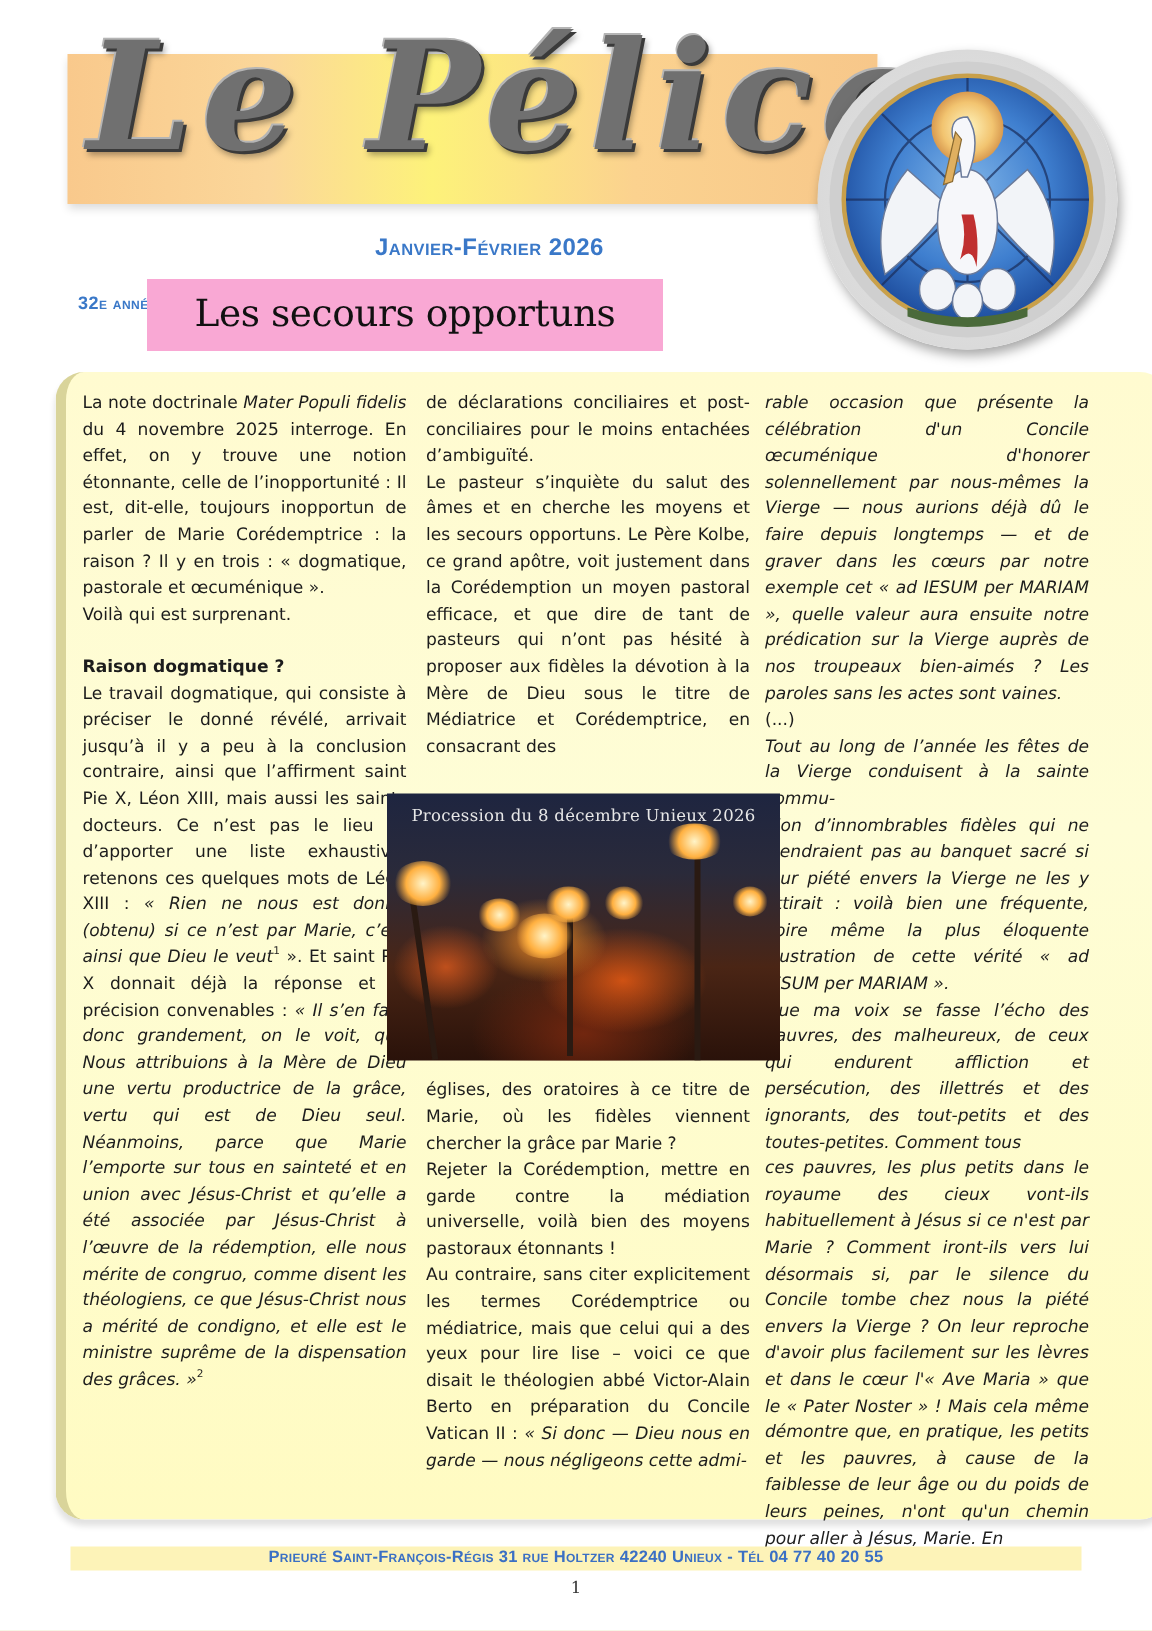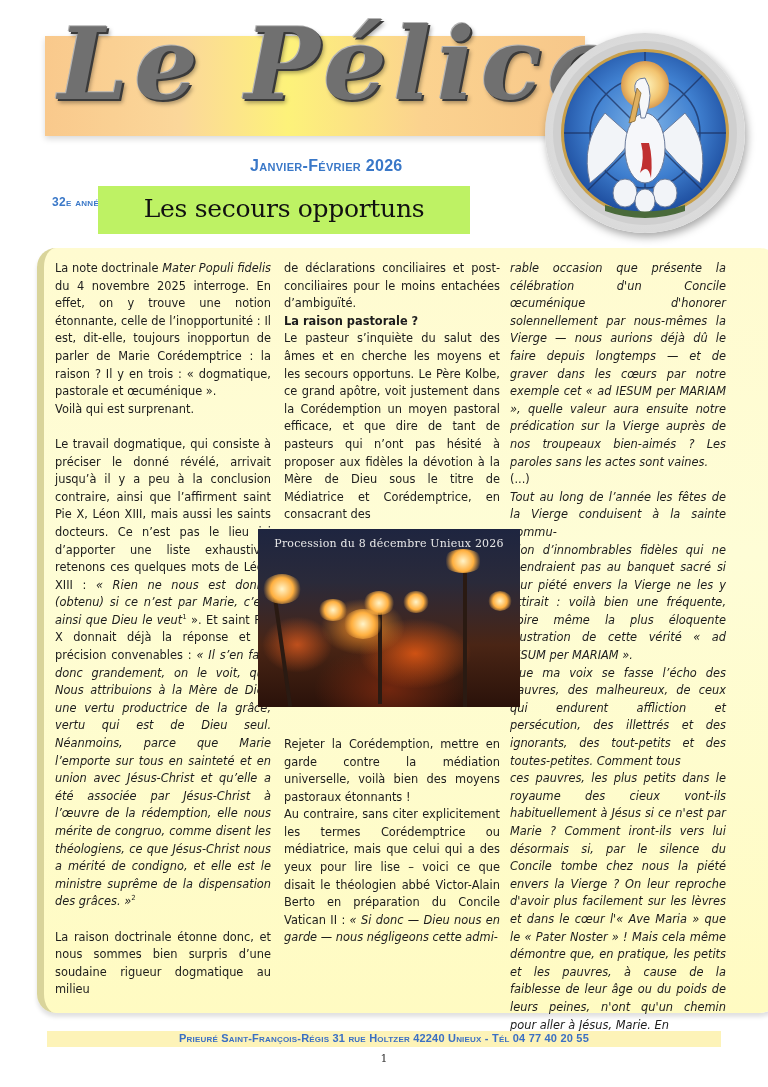--- a/index.html
+++ b/index.html
@@ -31,22 +31,22 @@
   
   .medallion {
     position: absolute; left: 545px; top: 33px; width: 200px; height: 200px; border-radius: 50%;
     background: radial-gradient(circle, #e8e8e8 0%, #d4d4d4 100%);
     box-shadow: 2px 4px 8px rgba(0,0,0,0.35);
   }
   .medallion svg { position: absolute; left: 0; top: 0; }
 
   
   .headline-box {
-    position: absolute; left: 98px; top: 186px; width: 372px; height: 48px;
-    background: #bef264;
+    position: absolute; left: 98px; top: 186px; width: 344px; height: 48px;
+    background: #f9a8d4;
   }
   .headline {
     position: absolute; left: 0; right: 0; top: 8px; text-align: center;
     font-family: "DejaVu Serif", serif; font-size: 25px; color: #111;
     letter-spacing: -0.3px;
   }
 
   
   .article {
     position: absolute; left: 37px; top: 248px; width: 742px; height: 765px;
@@ -159,30 +159,30 @@
 <div class="headline-box">
   <div class="headline">Les secours opportuns</div>
 </div>
 
 <div class="article">
 
   <div class="col col1">
     <p><span>La note doctrinale </span><i>Mater Populi fidelis</i><span> du 4 novembre 2025 interroge. En effet, on y trouve une notion étonnante, celle de l’inopportunité : Il est, dit-elle, toujours inopportun de parler de Marie Corédemptrice : la raison ? Il y en trois : « dogmatique, pastorale et œcuménique ».</span></p>
     <p>Voilà qui est surprenant.</p>
     <div class="gap"></div>
+    <p class="h">Raison dogmatique ?</p>
     <p><span>Le travail dogmatique, qui consiste à préciser le donné révélé, arrivait jusqu’à il y a peu à la conclusion contraire, ainsi que l’affirment saint Pie X, Léon XIII, mais aussi les saints docteurs. Ce n’est pas le lieu ici d’apporter une liste exhaustive, retenons ces quelques mots de Léon XIII : </span><i>« Rien ne nous est donné (obtenu) si ce n’est par Marie, c’est ainsi que Dieu le veut</i><sup>1</sup><span> ». Et saint Pie X donnait déjà la réponse et la précision convenables : </span><i>« Il s’en faut donc grandement, on le voit, que Nous attribuions à la Mère de Dieu une vertu productrice de la grâce, vertu qui est de Dieu seul. Néanmoins, parce que Marie l’emporte sur tous en sainteté et en union avec Jésus-Christ et qu’elle a été associée par Jésus-Christ à l’œuvre de la rédemption, elle nous mérite de congruo, comme disent les théologiens, ce que Jésus-Christ nous a mérité de condigno, et elle est le ministre suprême de la dispensation des grâces. »</i><sup>2</sup></p>
     <div class="gap"></div>
-    <p>La raison doctrinale étonne donc, et nous sommes bien surpris d’une soudaine rigueur dogmatique au milieu</p>
   </div>
 
   <div class="col col2">
     <p>de déclarations conciliaires et post-conciliaires pour le moins entachées d’ambiguïté.</p>
-    <p class="h">La raison pastorale ?</p>
     <p>Le pasteur s’inquiète du salut des âmes et en cherche les moyens et les secours opportuns. Le Père Kolbe, ce grand apôtre, voit justement dans la Corédemption un moyen pastoral efficace, et que dire de tant de pasteurs qui n’ont pas hésité à proposer aux fidèles la dévotion à la Mère de Dieu sous le titre de Médiatrice et Corédemptrice, en consacrant des</p>
     <div style="height: 212px;"></div>
+    <p>églises, des oratoires à ce titre de Marie, où les fidèles viennent chercher la grâce par Marie ?</p>
     <p>Rejeter la Corédemption, mettre en garde contre la médiation universelle, voilà bien des moyens pastoraux étonnants !</p>
     <p><span>Au contraire, sans citer explicitement les termes Corédemptrice ou médiatrice, mais que celui qui a des yeux pour lire lise – voici ce que disait le théologien abbé Victor-Alain Berto en préparation du Concile Vatican II : </span><i>« Si donc — Dieu nous en garde — nous négligeons cette admi-</i></p>
   </div>
 
   <div class="col col3">
     <p><i>rable occasion que présente la célébration d'un Concile œcuménique d'honorer solennellement par nous-mêmes la Vierge — nous aurions déjà dû le faire depuis longtemps — et de graver dans les cœurs par notre exemple cet « ad IESUM per MARIAM », quelle valeur aura ensuite notre prédication sur la Vierge auprès de nos troupeaux bien-aimés ? Les paroles sans les actes sont vaines.</i></p>
     <p>(...)</p>
     <p><i>Tout au long de l’année les fêtes de la Vierge conduisent à la sainte commu-</i></p>
     <p class="indent-left"><i>nion d’innombrables fidèles qui ne viendraient pas au banquet sacré si leur piété envers la Vierge ne les y attirait : voilà bien une fréquente, voire même la plus éloquente illustration de cette vérité « ad IESUM per MARIAM ».</i></p>
     <p class="indent-left"><i>Que ma voix se fasse l’écho des pauvres, des malheureux, de ceux qui endurent affliction et persécution, des illettrés et des ignorants, des tout-petits et des toutes-petites. Comment tous</i></p>

